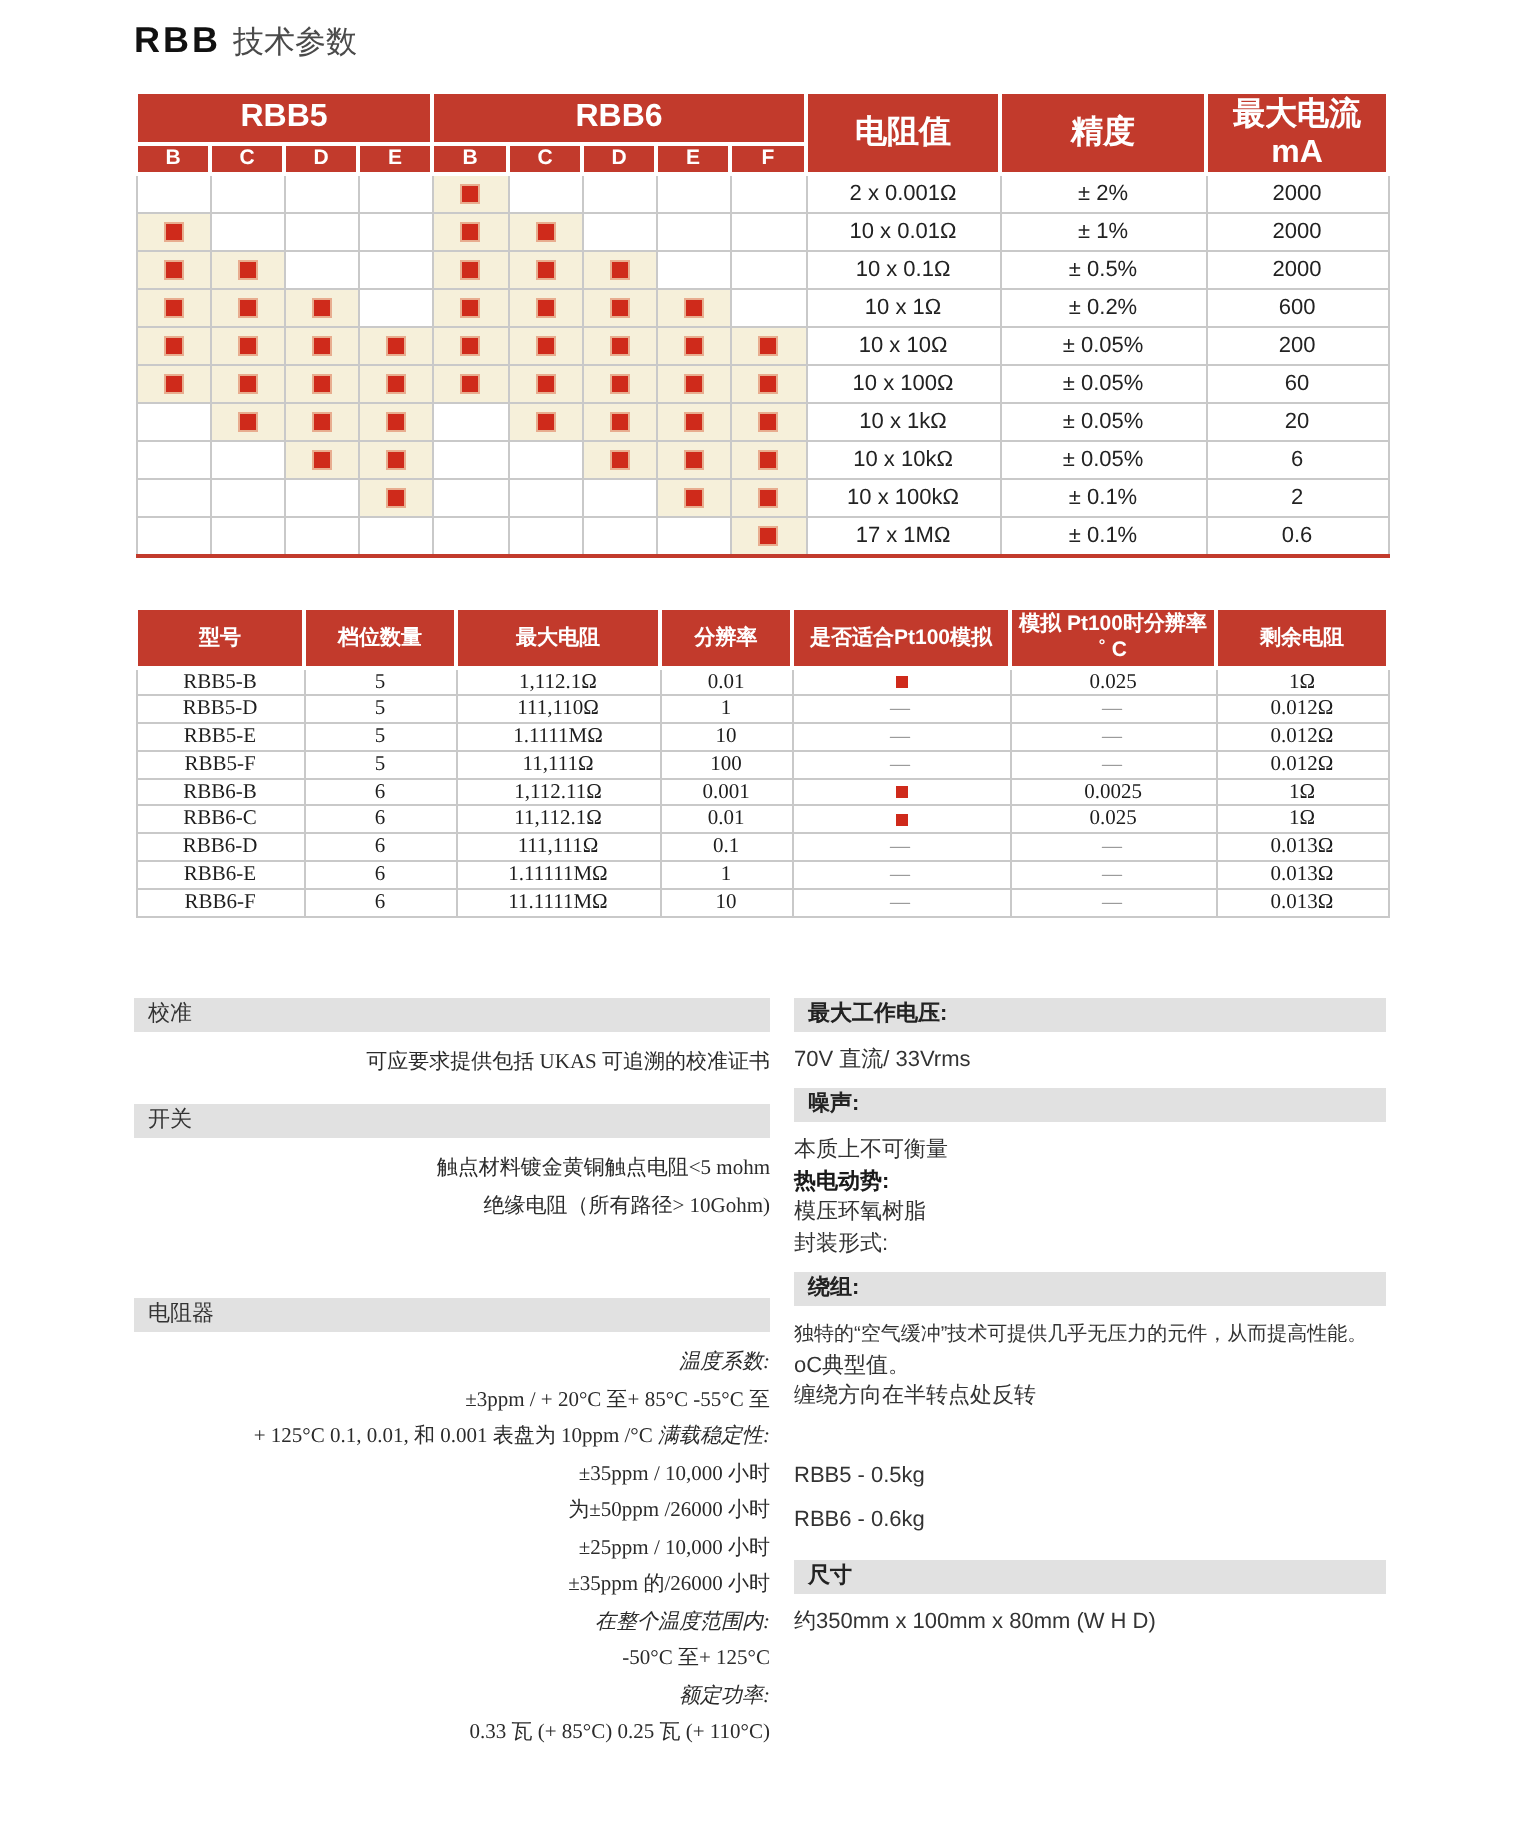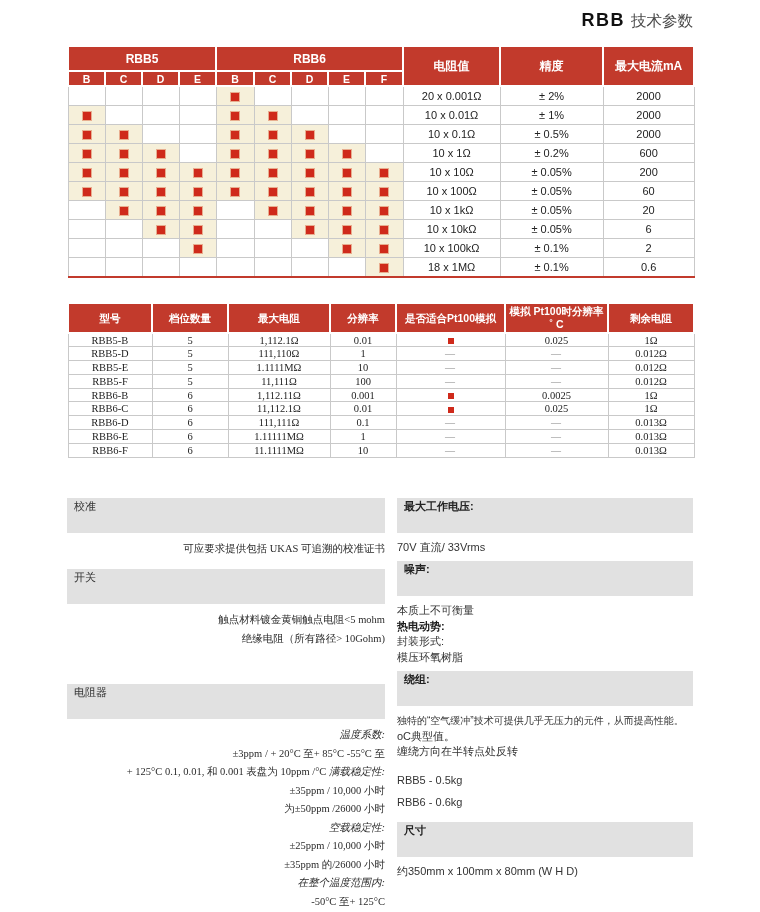--- a/index.html
+++ b/index.html
@@ -10,31 +10,31 @@
     --grid:#c9c9c9;
   }
   *{box-sizing:border-box;margin:0;padding:0;}
   html,body{background:#fff;}
   .page{
     width:760px;height:912px;overflow:hidden;background:#fff;
     font-family:"Liberation Sans",sans-serif;color:#222;
   }
   .content{width:626px;margin:0 auto;padding-top:10px;}
   
-  .title{ text-align:right; margin-bottom:13px; }
+  .title{ text-align:left; margin-bottom:13px; }
   .title .brand{font-weight:bold;font-size:18px;letter-spacing:1.5px;color:#111;}
   .title .suffix{font-size:15.5px;color:#4a4a4a;margin-left:6px;}
   
   table{border-collapse:collapse;table-layout:fixed;width:626px;}
   table.range{border-bottom:2px solid var(--red);}
   .range th{
     background:var(--red);color:#fff;border:2px solid #fff;
     font-size:11px;font-weight:bold;text-align:center;
   }
-  .range thead tr:nth-child(1) th{height:25px;font-size:12px;}
+  .range thead tr:nth-child(1) th{height:25px;font-size:16px;}
   .range thead tr:nth-child(2) th{height:15px;font-size:10.5px;}
   .range th.vh{font-size:11.5px;}
   .range td{
     border:1px solid var(--grid);height:18px;text-align:center;vertical-align:middle;
   }
   .range td.on{background:var(--beige);}
   .range td.val{font-size:11px;color:#222;background:#fff;}
   .sq{
     display:inline-block;width:8px;height:8px;background:var(--sq);
     box-shadow:0 0 0 1px rgba(214,90,50,.45);vertical-align:middle;
@@ -50,33 +50,33 @@
     border:1px solid var(--grid);height:13.8px;text-align:center;vertical-align:middle;
     font-family:"Liberation Serif",serif;font-size:10.5px;color:#1d1d1d;padding:0 2px;
   }
   .model .sq{width:6px;height:6px;box-shadow:none;}
   .dash{color:#8a8a8a;font-size:10px;letter-spacing:1px;}
   
   .specs{display:flex;margin-top:40px;}
   .col-left{width:318px;margin-right:12px;}
   .col-right{width:296px;}
   .bar{
-    background:var(--bar);height:35px;line-height:17px;padding:0 7px;
+    background:var(--bar);height:17px;line-height:17px;padding:0 7px;
     font-size:11px;color:#333;margin-bottom:7px;
   }
   .col-right .bar{font-weight:bold;color:#222;}
   .ln{white-space:nowrap;}
   .col-left .ln{
     font-family:"Liberation Serif",serif;font-size:10.5px;line-height:18.5px;color:#2b2b2b;text-align:right;
   }
   .col-right .ln{font-size:11px;line-height:15.5px;color:#333;}
   .col-left .sec:nth-child(1){margin-bottom:11px;}
   .col-left .sec:nth-child(2){margin-bottom:36px;}
   .col-right .sec{margin-bottom:6px;}
-  .col-right .sec:nth-child(3){margin-bottom:9px;}
+  .col-right .sec:nth-child(3){margin-bottom:20px;}
   .col-right .sec:nth-child(3) .ln:first-of-type{font-size:10px;}
   .col-right .sec:nth-child(4){margin-bottom:9px;}
   .col-right .sec:nth-child(4) .ln{line-height:22px;}
   .it{font-style:italic;}
   .bd{font-weight:bold;color:#1a1a1a;}
 </style>
 </head>
 <body>
 
 <div class="page">
@@ -125,21 +125,21 @@
           <tr>
             <td class="off"></td>
             <td class="off"></td>
             <td class="off"></td>
             <td class="off"></td>
             <td class="on"><span class="sq"></span></td>
             <td class="off"></td>
             <td class="off"></td>
             <td class="off"></td>
             <td class="off"></td>
-            <td class="val">20 x 0.001Ω</td>
+            <td class="val">2 x 0.001Ω</td>
             <td class="val">± 2%</td>
             <td class="val">2000</td>
           </tr>
           <tr>
             <td class="on"><span class="sq"></span></td>
             <td class="off"></td>
             <td class="off"></td>
             <td class="off"></td>
             <td class="on"><span class="sq"></span></td>
             <td class="on"><span class="sq"></span></td>
@@ -251,21 +251,21 @@
           <tr>
             <td class="off"></td>
             <td class="off"></td>
             <td class="off"></td>
             <td class="off"></td>
             <td class="off"></td>
             <td class="off"></td>
             <td class="off"></td>
             <td class="off"></td>
             <td class="on"><span class="sq"></span></td>
-            <td class="val">18 x 1MΩ</td>
+            <td class="val">17 x 1MΩ</td>
             <td class="val">± 0.1%</td>
             <td class="val">0.6</td>
           </tr>
         </tbody>
       </table>
 
     <table class="model">
         <colgroup>
           <col style="width: 84px;">
           <col style="width: 76px;">
@@ -382,40 +382,39 @@
             <p class="ln"><span>触点材料镀金黄铜触点电阻&lt;5 mohm</span></p>
             <p class="ln"><span>绝缘电阻（所有路径&gt; 10Gohm)</span></p>
           </div>
           <div class="sec">
             <div class="bar">电阻器</div>
             <p class="ln"><span class="it">温度系数:</span></p>
             <p class="ln"><span>±3ppm / + 20°C 至+ 85°C -55°C 至</span></p>
             <p class="ln"><span>+ 125°C 0.1, 0.01, 和 0.001 表盘为 10ppm /°C </span><span class="it">满载稳定性:</span></p>
             <p class="ln"><span>±35ppm / 10,000 小时</span></p>
             <p class="ln"><span>为±50ppm /26000 小时</span></p>
-            <p class="ln"><span class="it">空载稳定性:</span></p>
             <p class="ln"><span>±25ppm / 10,000 小时</span></p>
             <p class="ln"><span>±35ppm 的/26000 小时</span></p>
             <p class="ln"><span class="it">在整个温度范围内:</span></p>
             <p class="ln"><span>-50°C 至+ 125°C</span></p>
             <p class="ln"><span class="it">额定功率:</span></p>
             <p class="ln"><span>0.33 瓦 (+ 85°C) 0.25 瓦 (+ 110°C)</span></p>
           </div>
         </div>
       <div class="col-right">
           <div class="sec">
             <div class="bar">最大工作电压:</div>
             <p class="ln"><span>70V 直流/ 33Vrms</span></p>
           </div>
           <div class="sec">
             <div class="bar">噪声:</div>
             <p class="ln"><span>本质上不可衡量</span></p>
             <p class="ln"><span class="bd">热电动势:</span></p>
+            <p class="ln"><span>模压环氧树脂</span></p>
             <p class="ln"><span>封装形式:</span></p>
-            <p class="ln"><span>模压环氧树脂</span></p>
           </div>
           <div class="sec">
             <div class="bar">绕组:</div>
             <p class="ln"><span>独特的“空气缓冲”技术可提供几乎无压力的元件，从而提高性能。</span></p>
             <p class="ln"><span>oC典型值。</span></p>
             <p class="ln"><span>缠绕方向在半转点处反转</span></p>
           </div>
           <div class="sec">
             <p class="ln"><span>RBB5 - 0.5kg</span></p>
             <p class="ln"><span>RBB6 - 0.6kg</span></p>

